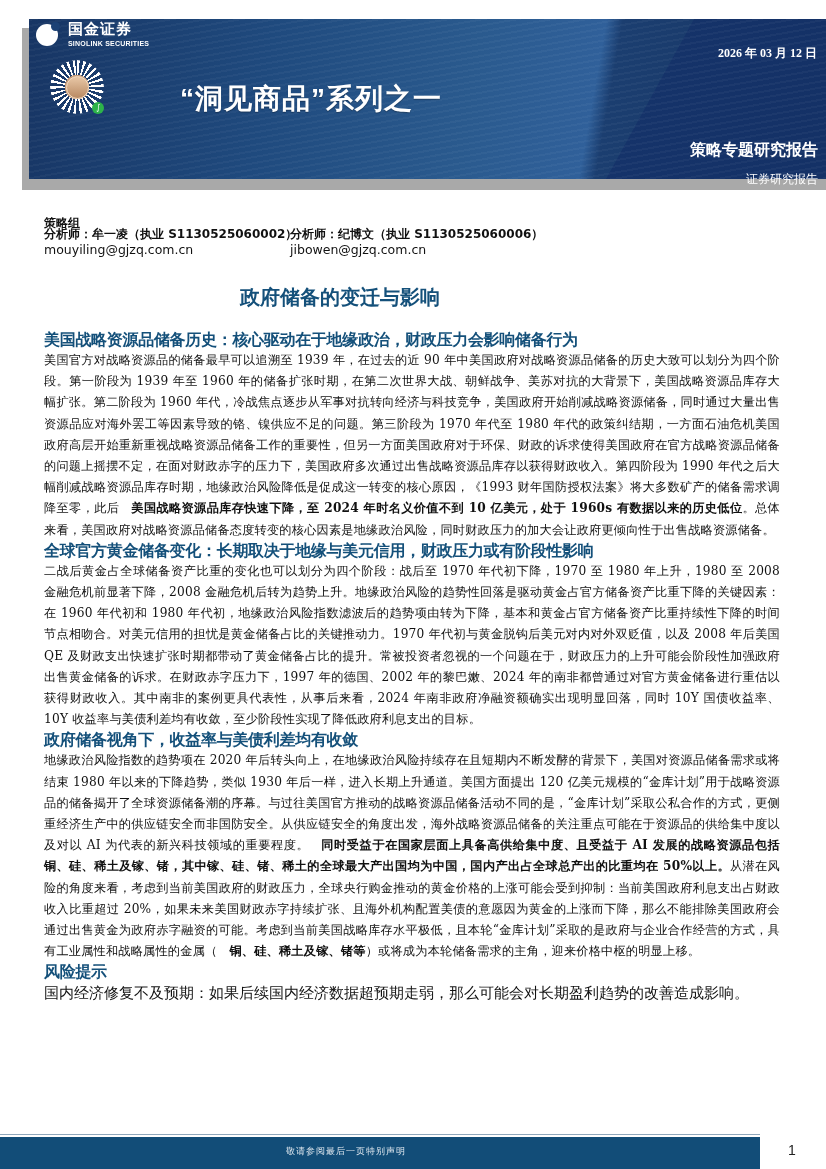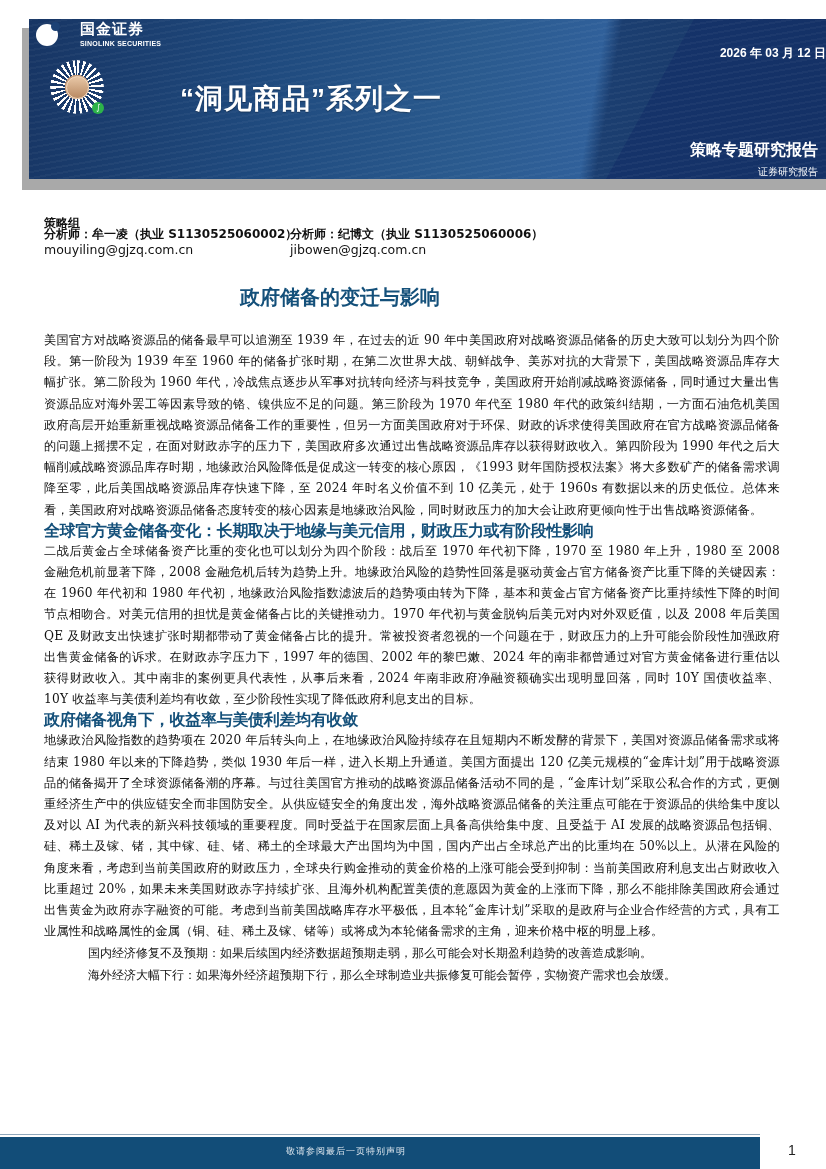--- a/index.html
+++ b/index.html
@@ -19,21 +19,21 @@
   .banner::after {
     content: ""; position: absolute; inset: 0;
     background: repeating-linear-gradient(170deg, rgba(255,255,255,0.035) 0 2px, rgba(255,255,255,0) 2px 6px);
     pointer-events: none;
   }
   .banner .wedge {
     position: absolute; right: 0; top: 0; width: 220px; height: 100%;
     background: linear-gradient(100deg, rgba(20,50,100,0) 0%, #15336a 10%, #143166 100%);
     clip-path: polygon(40% 0, 100% 0, 100% 100%, 0 100%);
   }
-  .logo { position: absolute; left: 36px; top: 22px; display: flex; align-items: center; gap: 22px; z-index: 2; }
+  .logo { position: absolute; left: 36px; top: 22px; display: flex; align-items: center; gap: 10px; z-index: 2; }
   .logo-mark {
     width: 22px; height: 22px; border-radius: 50%; background: #fff; position: relative;
   }
   .logo-mark::after {
     content: ""; position: absolute; right: -2px; top: -2px; width: 9px; height: 9px; border-radius: 50%;
     background: #1d4275;
   }
   .logo-text { display: flex; flex-direction: column; color: #fff; line-height: 1; }
   .logo-cn { font-family: "DejaVu Sans", sans-serif; font-weight: bold; font-size: 15px; letter-spacing: 1px; }
   .logo-en { font-family: "Liberation Sans", sans-serif; font-weight: bold; font-size: 7px; margin-top: 3px; letter-spacing: 0.2px; }
@@ -56,30 +56,30 @@
     background: #2db34a; z-index: 3; color: #fff; font-size: 8px; text-align: center; line-height: 12px;
     font-family: "DejaVu Sans", sans-serif;
   }
 
   .series-title {
     position: absolute; left: 180px; top: 80px; color: #fff; z-index: 2;
     font-family: Liberation Sans, sans-serif; font-weight: bold; font-size: 28px; letter-spacing: 1px;
     text-shadow: 0 1px 1px rgba(0,0,0,0.3);
   }
   .report-date {
-    position: absolute; right: 0; top: 45px; color: #fff; z-index: 2;
-    font-family: Liberation Sans, sans-serif; font-weight: bold; font-size: 12px;
+    position: absolute; right: 9px; top: 45px; color: #fff; z-index: 2;
+    font-family: Liberation Serif, serif; font-weight: bold; font-size: 12px;
   }
   .report-type {
     position: absolute; right: 8px; top: 140px; color: #fff; z-index: 2;
     font-family: "DejaVu Sans", sans-serif; font-weight: bold; font-size: 16px;
   }
   .report-sub {
-    position: absolute; right: 8px; top: 165px; color: #fff; z-index: 2;
-    font-family: Liberation Serif, serif; font-size: 10px;
+    position: absolute; right: 8px; top: 171px; color: #fff; z-index: 2;
+    font-family: Liberation Serif, serif; font-size: 12px;
   }
 
   
   .group-label { position: absolute; left: 44px; top: 215px; font-family: "DejaVu Sans", sans-serif; font-weight: bold; font-size: 12px; }
   .analyst { position: absolute; top: 226px; font-family: "DejaVu Sans", sans-serif; font-weight: bold; font-size: 12px; }
   .email { position: absolute; top: 242px; font-family: "DejaVu Sans", sans-serif; font-size: 12.5px; }
   .a1 { left: 44px; } .a2 { left: 290px; }
 
   .doc-title {
     position: absolute; left: 0; width: 660px; top: 284px; text-align: center;
@@ -90,22 +90,22 @@
   
   .content { position: absolute; left: 44px; top: 330px; width: 736px; }
   .sec-h {
     font-family: "DejaVu Sans", sans-serif; font-weight: bold; font-size: 16px; color: #14507a;
     line-height: 20px; letter-spacing: -0.3px; margin-top: 0;
   }
   .para {
     font-family: "DejaVu Serif", serif; font-size: 12.2px; line-height: 21.2px;
     text-align: justify; color: #111; letter-spacing: 0.2px;
   }
-  .para b { font-weight: normal; }
-  .risk-line { font-family: "DejaVu Serif", serif; font-size: 12px; line-height: 22px; color: #111; margin-left: 44px; }
+  .para b { font-weight: bold; margin-left: 12px; }
+  .risk-line { font-family: "DejaVu Serif", serif; font-size: 15px; line-height: 22px; color: #111; }
 
   
   .footer-bar {
     position: absolute; left: 0; top: 1137px; width: 760px; height: 32px; background: #124d78;
   }
   .footer-bar::before {
     content: ""; position: absolute; left: 0; top: -3px; width: 100%; height: 1px; background: #8fa7bb;
   }
   .footer-note {
     position: absolute; left: 0; width: 692px; top: 1145px; text-align: center; color: #dfe8ef;
@@ -142,27 +142,28 @@
 
 <div class="group-label">策略组</div>
 <div class="analyst a1">分析师：牟一凌（执业 S1130525060002）</div>
 <div class="analyst a2">分析师：纪博文（执业 S1130525060006）</div>
 <div class="email a1">mouyiling@gjzq.com.cn</div>
 <div class="email a2">jibowen@gjzq.com.cn</div>
 
 <div class="doc-title">政府储备的变迁与影响</div>
 
 <div class="content">
+  <div class="sec-h">美国战略资源品储备历史：核心驱动在于地缘政治，财政压力会影响储备行为</div>
   <p class="para"><span>美国官方对战略资源品的储备最早可以追溯至 1939 年，在过去的近 90 年中美国政府对战略资源品储备的历史大致可以划分为四个阶段。第一阶段为 1939 年至 1960 年的储备扩张时期，在第二次世界大战、朝鲜战争、美苏对抗的大背景下，美国战略资源品库存大幅扩张。第二阶段为 1960 年代，冷战焦点逐步从军事对抗转向经济与科技竞争，美国政府开始削减战略资源储备，同时通过大量出售资源品应对海外罢工等因素导致的铬、镍供应不足的问题。第三阶段为 1970 年代至 1980 年代的政策纠结期，一方面石油危机美国政府高层开始重新重视战略资源品储备工作的重要性，但另一方面美国政府对于环保、财政的诉求使得美国政府在官方战略资源品储备的问题上摇摆不定，在面对财政赤字的压力下，美国政府多次通过出售战略资源品库存以获得财政收入。第四阶段为 1990 年代之后大幅削减战略资源品库存时期，地缘政治风险降低是促成这一转变的核心原因，《1993 财年国防授权法案》将大多数矿产的储备需求调降至零，此后</span><b>美国战略资源品库存快速下降，至 2024 年时名义价值不到 10 亿美元，处于 1960s 有数据以来的历史低位</b><span>。总体来看，美国政府对战略资源品储备态度转变的核心因素是地缘政治风险，同时财政压力的加大会让政府更倾向性于出售战略资源储备。</span></p>
 
   <div class="sec-h">全球官方黄金储备变化：长期取决于地缘与美元信用，财政压力或有阶段性影响</div>
   <p class="para"><span>二战后黄金占全球储备资产比重的变化也可以划分为四个阶段：战后至 1970 年代初下降，1970 至 1980 年上升，1980 至 2008 金融危机前显著下降，2008 金融危机后转为趋势上升。地缘政治风险的趋势性回落是驱动黄金占官方储备资产比重下降的关键因素：在 1960 年代初和 1980 年代初，地缘政治风险指数滤波后的趋势项由转为下降，基本和黄金占官方储备资产比重持续性下降的时间节点相吻合。对美元信用的担忧是黄金储备占比的关键推动力。1970 年代初与黄金脱钩后美元对内对外双贬值，以及 2008 年后美国 QE 及财政支出快速扩张时期都带动了黄金储备占比的提升。常被投资者忽视的一个问题在于，财政压力的上升可能会阶段性加强政府出售黄金储备的诉求。在财政赤字压力下，1997 年的德国、2002 年的黎巴嫩、2024 年的南非都曾通过对官方黄金储备进行重估以获得财政收入。其中南非的案例更具代表性，从事后来看，2024 年南非政府净融资额确实出现明显回落，同时 10Y 国债收益率、10Y 收益率与美债利差均有收敛，至少阶段性实现了降低政府利息支出的目标。</span></p>
 
   <div class="sec-h">政府储备视角下，收益率与美债利差均有收敛</div>
   <p class="para"><span>地缘政治风险指数的趋势项在 2020 年后转头向上，在地缘政治风险持续存在且短期内不断发酵的背景下，美国对资源品储备需求或将结束 1980 年以来的下降趋势，类似 1930 年后一样，进入长期上升通道。美国方面提出 120 亿美元规模的“金库计划”用于战略资源品的储备揭开了全球资源储备潮的序幕。与过往美国官方推动的战略资源品储备活动不同的是，“金库计划”采取公私合作的方式，更侧重经济生产中的供应链安全而非国防安全。从供应链安全的角度出发，海外战略资源品储备的关注重点可能在于资源品的供给集中度以及对以 AI 为代表的新兴科技领域的重要程度。</span><b>同时受益于在国家层面上具备高供给集中度、且受益于 AI 发展的战略资源品包括铜、硅、稀土及镓、锗，其中镓、硅、锗、稀土的全球最大产出国均为中国，国内产出占全球总产出的比重均在 50%以上。</b><span>从潜在风险的角度来看，考虑到当前美国政府的财政压力，全球央行购金推动的黄金价格的上涨可能会受到抑制：当前美国政府利息支出占财政收入比重超过 20%，如果未来美国财政赤字持续扩张、且海外机构配置美债的意愿因为黄金的上涨而下降，那么不能排除美国政府会通过出售黄金为政府赤字融资的可能。考虑到当前美国战略库存水平极低，且本轮“金库计划”采取的是政府与企业合作经营的方式，具有工业属性和战略属性的金属（</span><b>铜、硅、稀土及镓、锗等</b><span>）或将成为本轮储备需求的主角，迎来价格中枢的明显上移。</span></p>
 
+  <div class="sec-h">风险提示</div>
   <div class="risk-line">国内经济修复不及预期：如果后续国内经济数据超预期走弱，那么可能会对长期盈利趋势的改善造成影响。</div>
-  <div class="risk-line">海外经济大幅下行：如果海外经济超预期下行，那么全球制造业共振修复可能会暂停，实物资产需求也会放缓。</div>
 </div>
 
 <div class="footer-bar"></div>
 <div class="footer-note">敬请参阅最后一页特别声明</div>
 <div class="page-num">1</div>
 
 </body></html>

